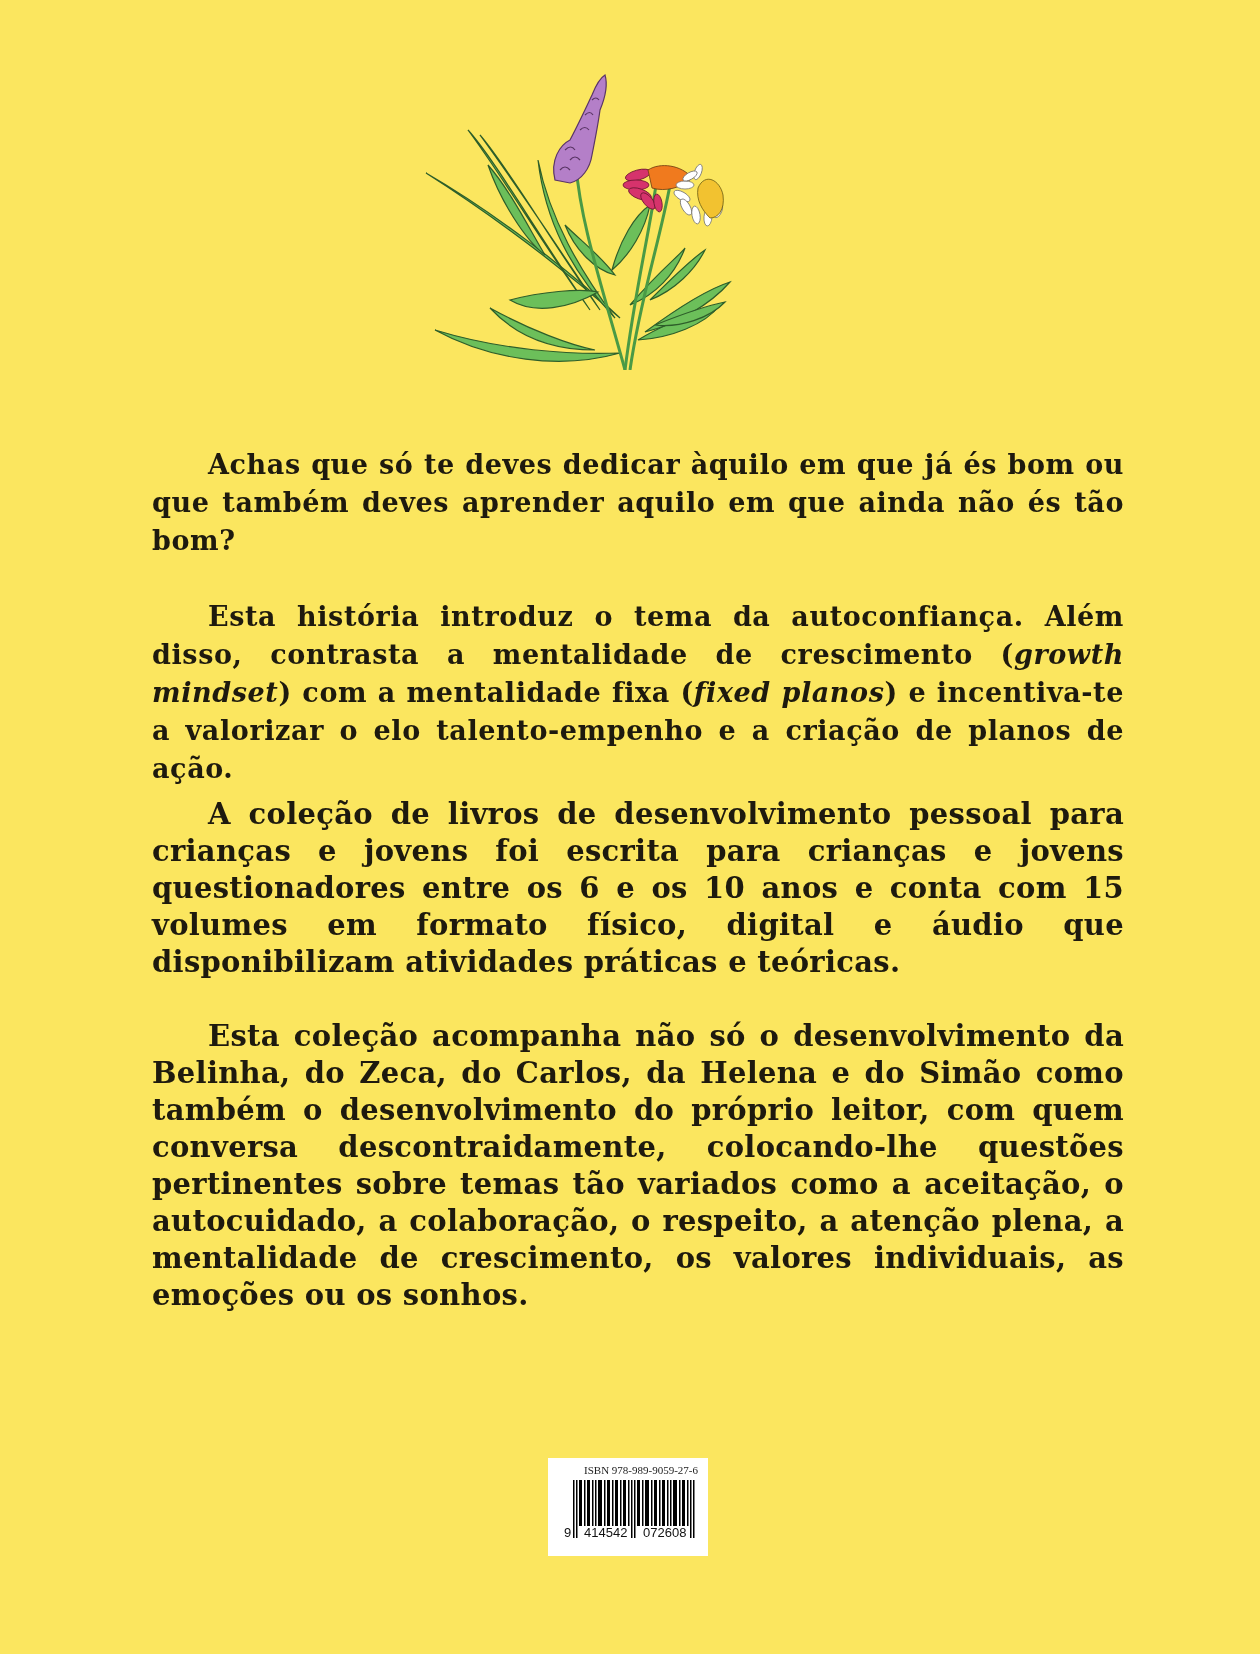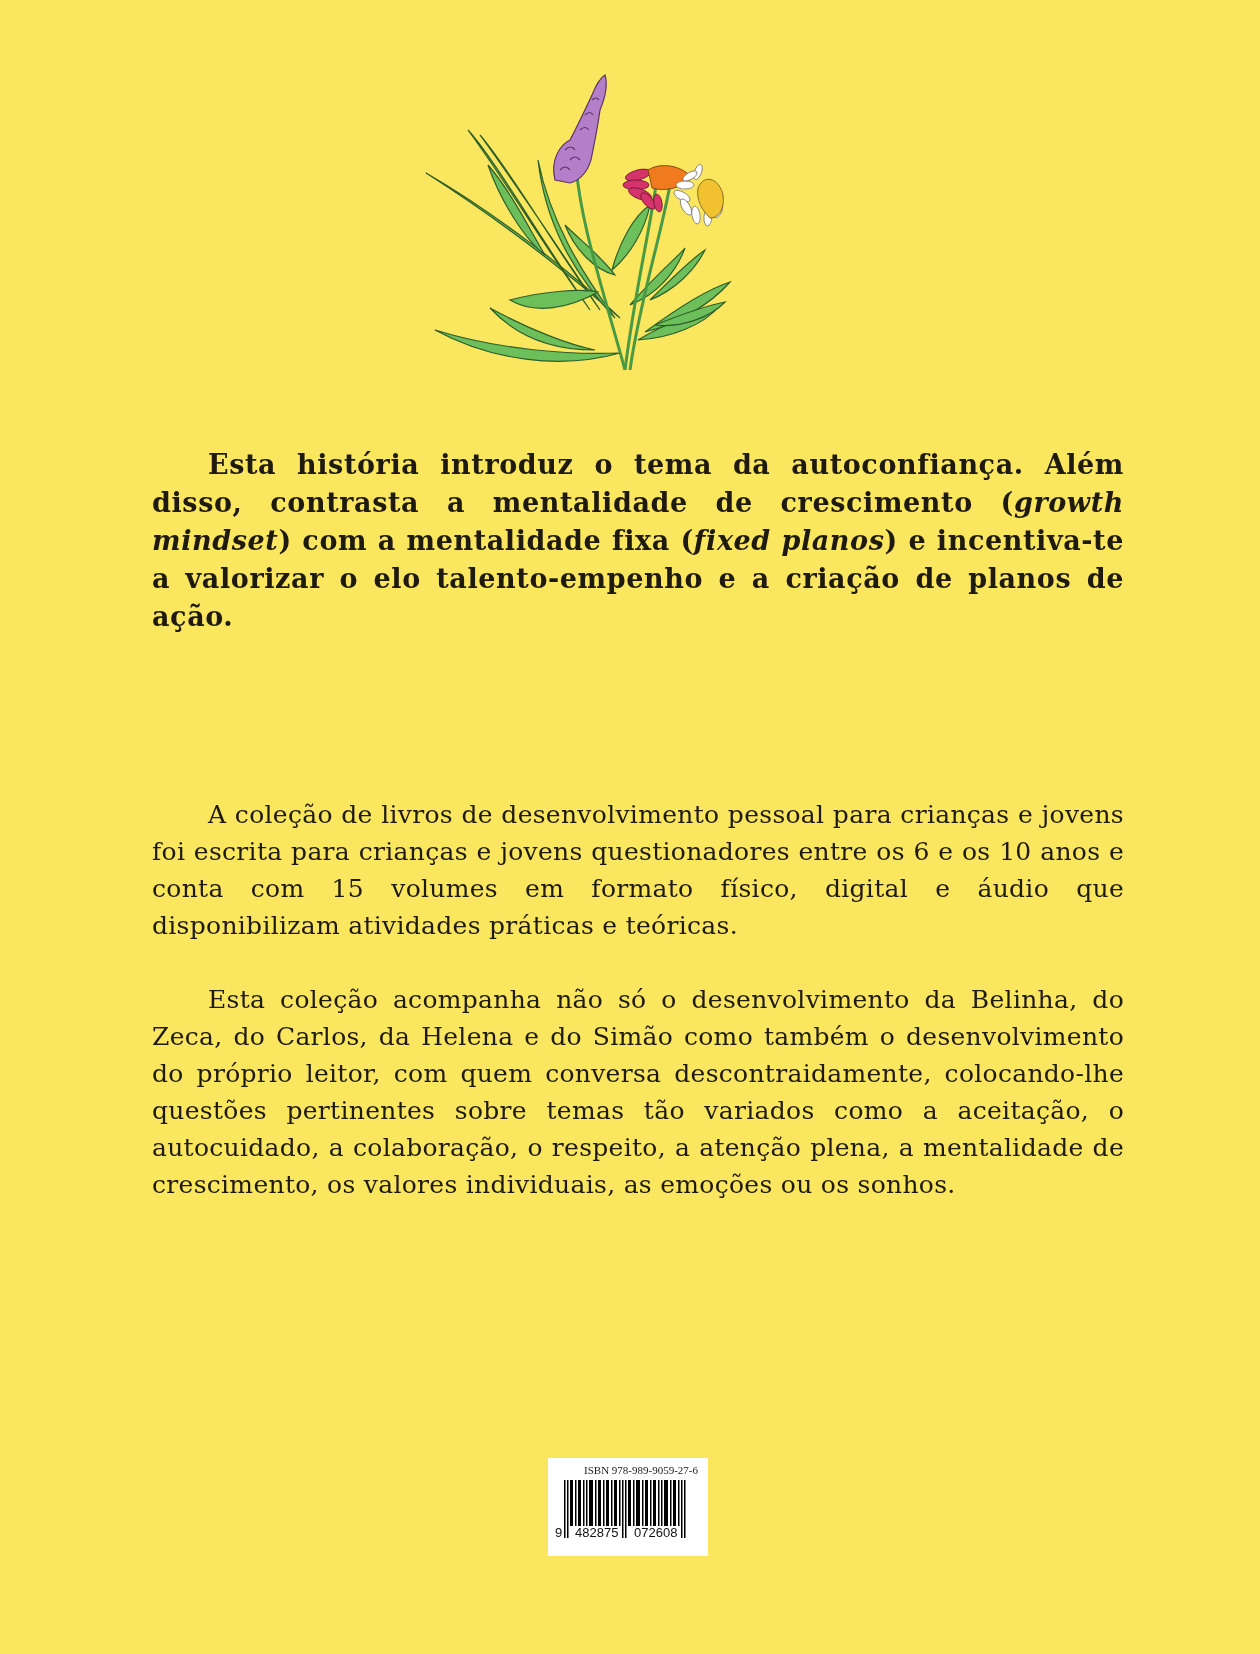--- a/index.html
+++ b/index.html
@@ -37,40 +37,40 @@
     .bold-block p {
       margin: 0 0 38px 0;
       text-align: justify;
       text-indent: 56px;
     }
     .bold-block em {
       font-style: italic;
     }
     .regular-block {
       top: 796px;
-      font-weight: normal;
-      font-size: 25px;
+      font-weight: bold;
+      font-size: 29px;
       line-height: 37px;
       letter-spacing: 0.3px;
     }
     .regular-block p {
       margin: 0 0 37px 0;
       text-align: justify;
       text-indent: 56px;
     }
     .regular-block p:nth-child(2) { }
     .barcode-box {
       position: absolute;
       left: 548px;
       top: 1458px;
       width: 160px;
       height: 98px;
       background: #ffffff;
       box-sizing: border-box;
-      padding: 6px 8px 4px 8px;
+      padding: 6px 8px 4px 17px;
     }
     .isbn-label {
       font-family: "Liberation Serif", serif;
       font-size: 11px;
       line-height: 13px;
       text-align: right;
       padding-right: 2px;
       color: #222;
     }
     .bars {
@@ -153,20 +153,21 @@
         <ellipse cx="298" cy="140" rx="8" ry="4" transform="rotate(110 298 140)"></ellipse>
         <ellipse cx="278" cy="102" rx="8" ry="3.5" transform="rotate(-70 278 102)"></ellipse>
         <ellipse cx="270" cy="106" rx="8" ry="3.5" transform="rotate(-30 270 106)"></ellipse>
       </g>
       <path d="M278 118 C 285 102, 300 110, 303 125 C 305 140, 298 148, 290 148 C 282 140, 276 130, 278 118 Z" fill="#f2c230" stroke="#6a5a10" stroke-width="0.8"></path>
     </g>
   </svg>
 </div>
 
 <div class="text-block bold-block">
+  <p>Achas que só te deves dedicar àquilo em que já és bom ou que também deves aprender aquilo em que ainda não és tão bom?</p>
   <p><span>Esta história introduz o tema da autoconfiança. Além disso, contrasta a mentalidade de crescimento (</span><em>growth mindset</em><span>) com a mentalidade fixa (</span><em>fixed planos</em><span>) e incentiva-te a valorizar o elo talento-empenho e a criação de planos de ação.</span></p>
 </div>
 
 <div class="text-block regular-block">
   <p>A coleção de livros de desenvolvimento pessoal para crianças e jovens foi escrita para crianças e jovens questionadores entre os 6 e os 10 anos e conta com 15 volumes em formato físico, digital e áudio que disponibilizam atividades práticas e teóricas.</p>
   <p>Esta coleção acompanha não só o desenvolvimento da Belinha, do Zeca, do Carlos, da Helena e do Simão como também o desenvolvimento do próprio leitor, com quem conversa descontraidamente, colocando-lhe questões pertinentes sobre temas tão variados como a aceitação, o autocuidado, a colaboração, o respeito, a atenção plena, a mentalidade de crescimento, os valores individuais, as emoções ou os sonhos.</p>
 </div>
 
 <div class="barcode-box">
   <div class="isbn-label">ISBN 978-989-9059-27-6</div>
@@ -201,16 +202,16 @@
       <rect x="108" y="0" width="4" height="46"></rect>
       <rect x="114" y="0" width="1.5" height="46"></rect>
       <rect x="117" y="0" width="3" height="46"></rect>
       <rect x="122" y="0" width="1.5" height="46"></rect>
       <rect x="125" y="0" width="1.5" height="58"></rect>
       <rect x="128" y="0" width="1.5" height="58"></rect>
     </g>
   </svg>
   <div class="barcode-digits">
     <span class="bd-first">9</span>
-    <span class="bd-left">482875</span>
+    <span class="bd-left">414542</span>
     <span class="bd-right">072608</span>
   </div>
 </div>
 
 </body></html>

